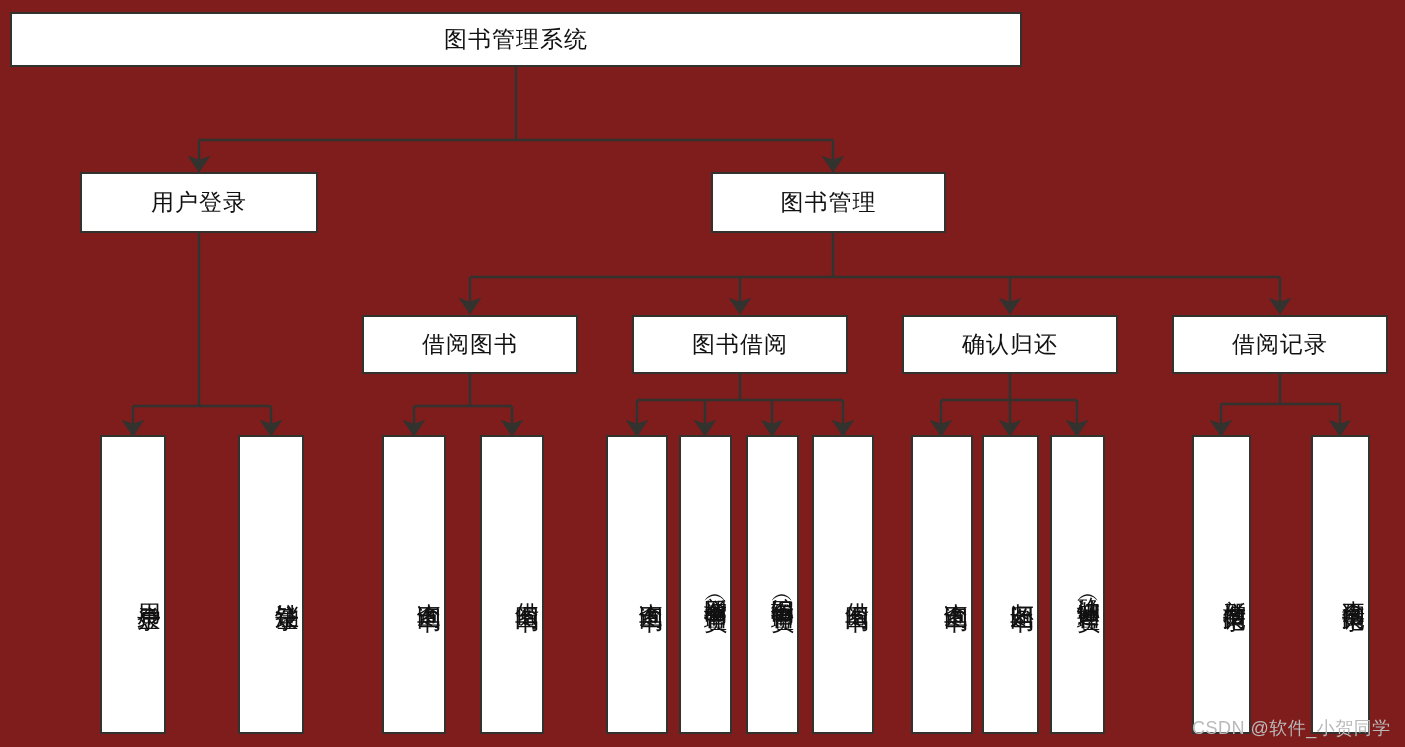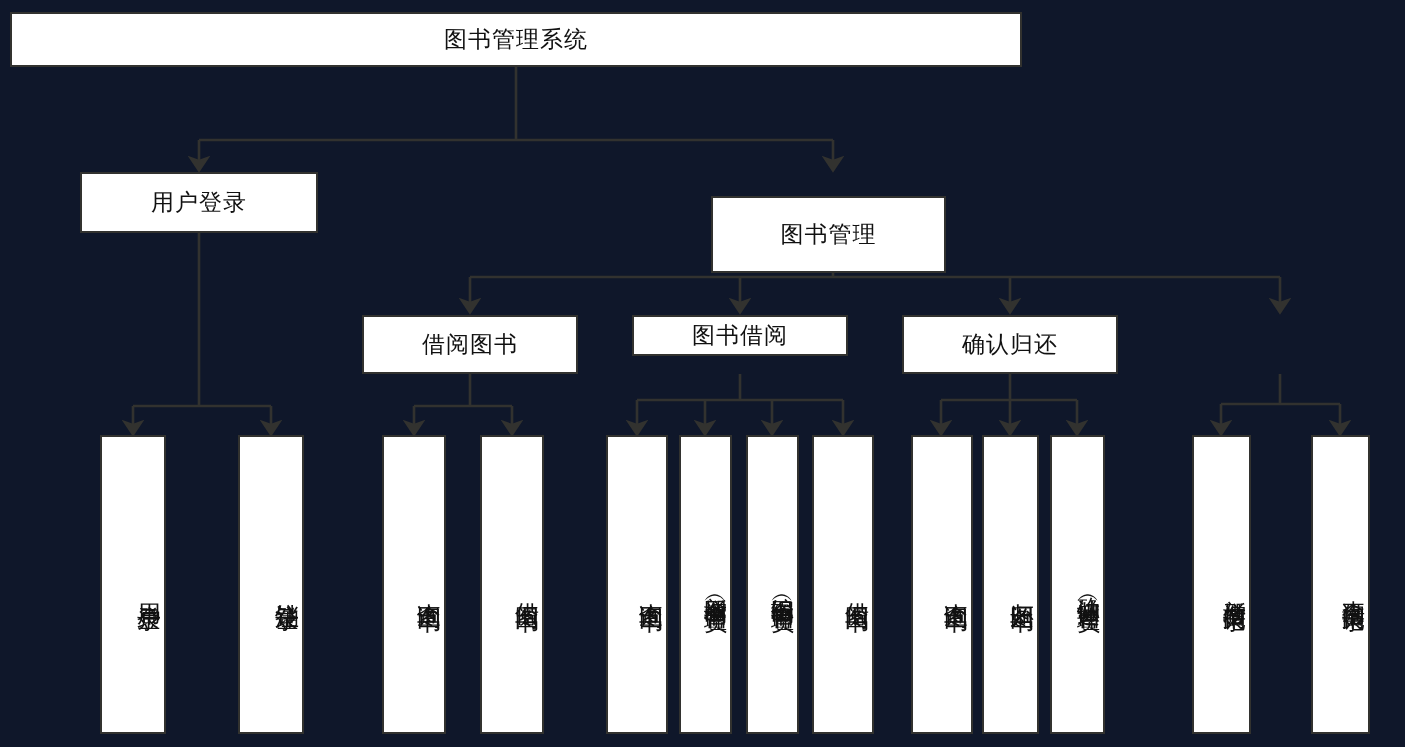--- a/index.html
+++ b/index.html
@@ -7,21 +7,21 @@
     padding: 0;
     background: #ffffff;
   }
   body {
     font-family: "Liberation Sans", "DejaVu Sans", sans-serif;
   }
   #canvas {
     position: relative;
     width: 1405px;
     height: 747px;
-    background: #0f172a;
+    background: #7f1d1d;
     overflow: hidden;
   }
   #edges {
     position: absolute;
     left: 0;
     top: 0;
     width: 1405px;
     height: 747px;
   }
   .node {
@@ -115,38 +115,40 @@
       <path d="M1280,374 L1280,404"></path>
       <path d="M1221,404 L1340,404"></path>
       <path d="M1221,404 L1221,428" marker-end="url(#arw)"></path>
       <path d="M1340,404 L1340,428" marker-end="url(#arw)"></path>
     </g>
   </svg>
 
   <div class="node node-h" style="left:10px; top:12px; width:1012px; height:55px;">图书管理系统</div>
 
   <div class="node node-h" style="left:80px; top:172px; width:238px; height:61px;">用户登录</div>
-  <div class="node node-h" style="left:711px; top:172px; width:235px; height:77px;margin-top:24px;">图书管理</div>
+  <div class="node node-h" style="left:711px; top:172px; width:235px; height:61px;">图书管理</div>
 
   <div class="node node-h" style="left:362px; top:315px; width:216px; height:59px;">借阅图书</div>
-  <div class="node node-h" style="left:632px; top:315px; width:216px; height:41px;">图书借阅</div>
+  <div class="node node-h" style="left:632px; top:315px; width:216px; height:59px;">图书借阅</div>
   <div class="node node-h" style="left:902px; top:315px; width:216px; height:59px;">确认归还</div>
+  <div class="node node-h" style="left:1172px; top:315px; width:216px; height:59px;">借阅记录</div>
 
   <div class="node node-v wide" style="left:100px; top:435px; width:66px; height:299px;">用户登录</div>
   <div class="node node-v wide" style="left:238px; top:435px; width:66px; height:299px;">注销登录</div>
 
   <div class="node node-v wide" style="left:382px; top:435px; width:64px; height:299px;">查询图书</div>
   <div class="node node-v wide" style="left:480px; top:435px; width:64px; height:299px;">借阅图书</div>
 
   <div class="node node-v wide" style="left:606px; top:435px; width:62px; height:299px;">查询图书</div>
   <div class="node node-v" style="left:679px; top:435px; width:53px; height:299px;">新增图书（管理员）</div>
   <div class="node node-v" style="left:746px; top:435px; width:53px; height:299px;">编辑图书（管理员）</div>
   <div class="node node-v wide" style="left:812px; top:435px; width:62px; height:299px;">借阅图书</div>
 
   <div class="node node-v wide" style="left:911px; top:435px; width:62px; height:299px;">查询图书</div>
   <div class="node node-v wide" style="left:982px; top:435px; width:57px; height:299px;">归还图书</div>
   <div class="node node-v" style="left:1050px; top:435px; width:55px; height:299px;">确认归还（管理员）</div>
 
   <div class="node node-v" style="left:1192px; top:435px; width:59px; height:299px;">新增借阅记录</div>
   <div class="node node-v" style="left:1311px; top:435px; width:59px; height:299px;">查询借阅记录</div>
 
+  <div class="watermark">CSDN @软件_小贺同学</div>
 
 </div>
 
 </body></html>

